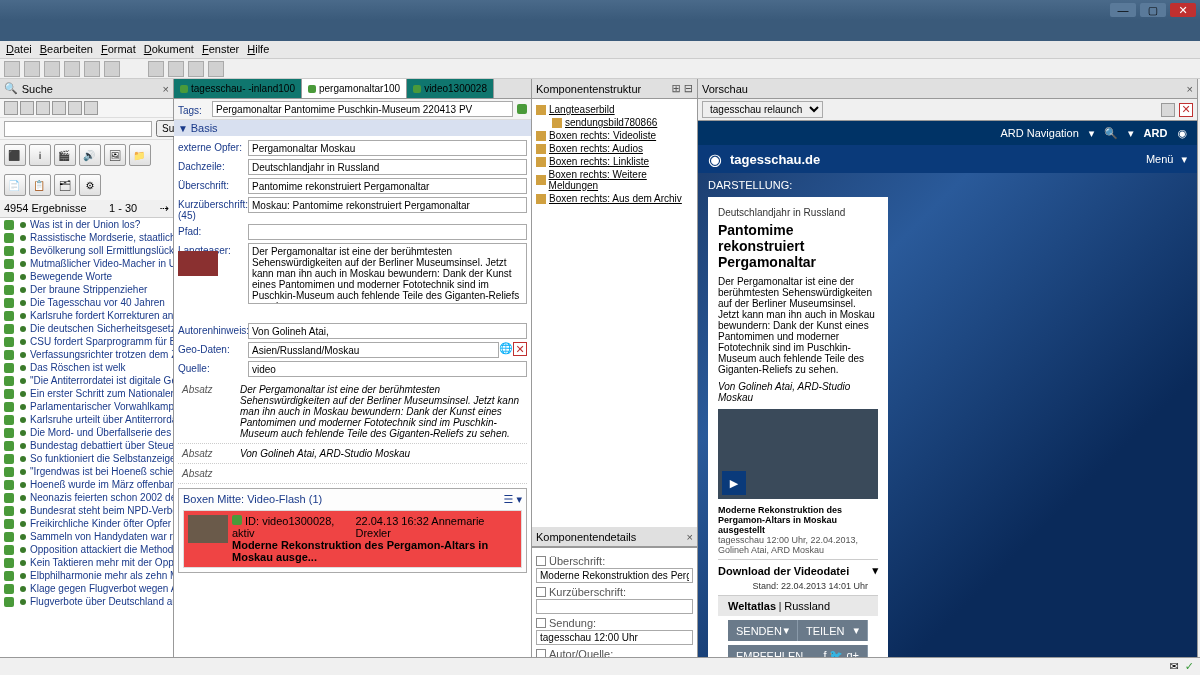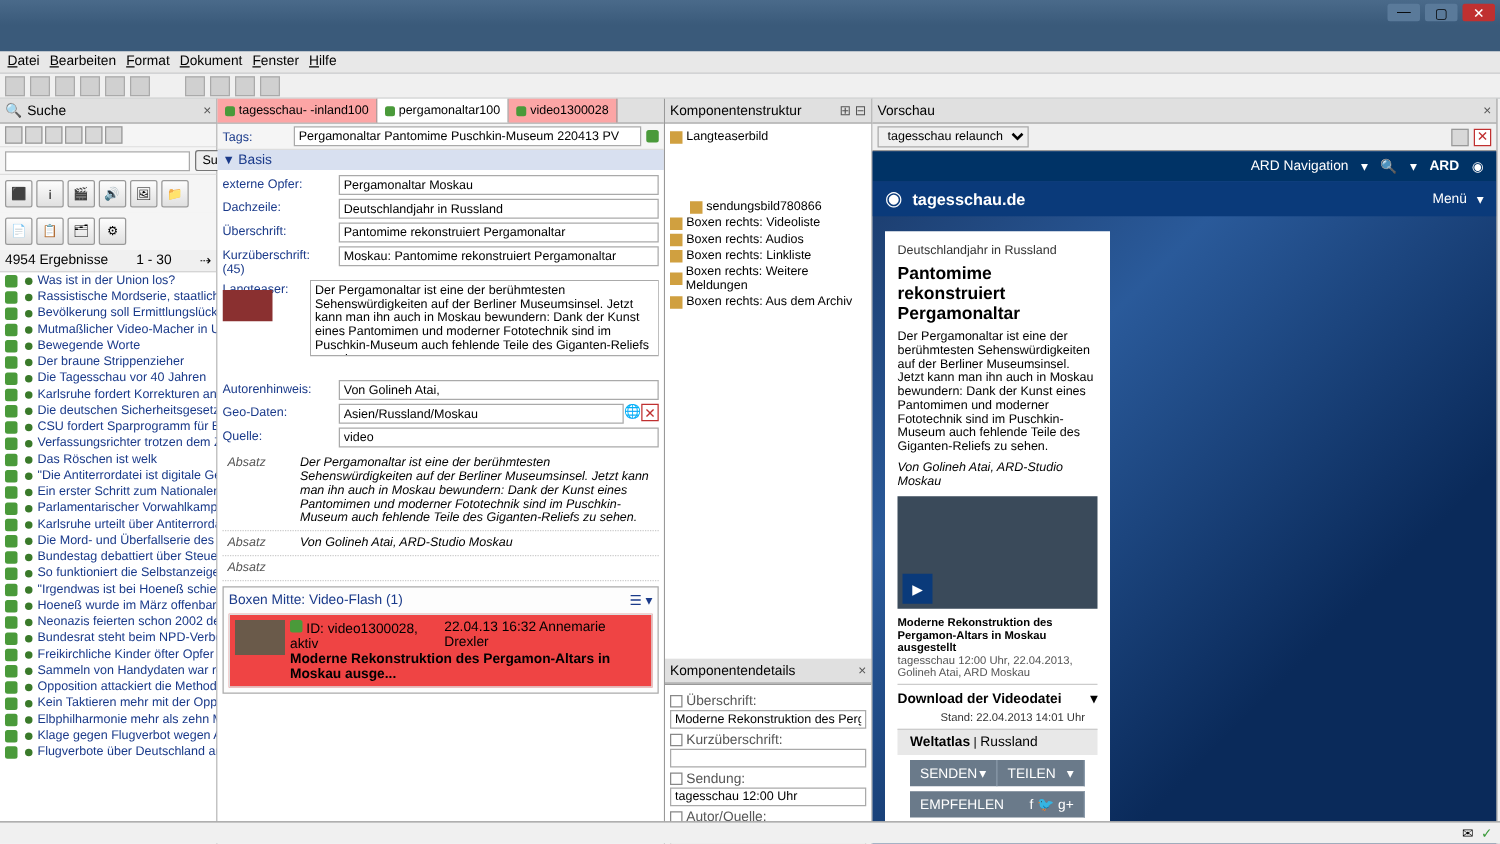--- a/index.html
+++ b/index.html
@@ -30,43 +30,43 @@
 .btn-row{display:flex;gap:3px;padding:4px;background:#f5f5f5;}
 .sq-btn{width:22px;height:22px;background:linear-gradient(#fdfdfd,#e0e0e0);border:1px solid #999;border-radius:2px;cursor:pointer;display:flex;align-items:center;justify-content:center;font-size:10px;}
 .results-hdr{display:flex;justify-content:space-between;padding:2px 4px;background:#f0f0f0;border-bottom:1px solid #ccc;font-size:10px;}
 .results{flex:1;overflow-y:auto;background:#fff;}
 .result-item{display:flex;align-items:center;padding:1px 4px;gap:4px;cursor:pointer;white-space:nowrap;overflow:hidden;}
 .bullet{width:10px;height:10px;background:#4a9a3a;border-radius:2px;flex-shrink:0;}
 .bullet.b2{width:6px;height:6px;background:#3a7a2a;border-radius:50%;margin-left:2px;}
 .result-item a{color:#1a3a8a;text-decoration:none;font-size:10px;}
 
 .editor-tabs{height:20px;background:#e0e0e0;display:flex;border-bottom:1px solid #999;}
-.etab{padding:2px 6px;border-right:1px solid #999;background:#fca5a5;font-size:10px;cursor:pointer;display:flex;align-items:center;gap:3px;}
+.etab{padding:2px 6px;border-right:1px solid #999;background:#0f766e;font-size:10px;cursor:pointer;display:flex;align-items:center;gap:3px;}
 .etab.active{background:#fff;}
 .etab .dot{width:8px;height:8px;background:#4a9a3a;border-radius:2px;}
 .form{flex:1;background:#fff;overflow-y:auto;padding:4px;}
 .frow{display:flex;margin-bottom:3px;align-items:flex-start;}
 .flabel{width:70px;color:#1a3a8a;font-size:10px;padding-top:2px;}
-.finput{flex:1;border:1px solid #aaa;padding:1px 3px;font-size:10px;min-height:16px;margin-left:23px;}
+.finput{flex:1;border:1px solid #aaa;padding:1px 3px;font-size:10px;min-height:16px;}
 .ftextarea{flex:1;border:1px solid #aaa;padding:2px 3px;font-size:10px;resize:none;}
 .thumb{width:40px;height:25px;background:#8a3030;margin-top:2px;}
 .absatz-block{display:flex;padding:4px;gap:8px;border-bottom:1px dotted #ccc;}
 .absatz-block .albl{width:50px;font-style:italic;font-size:10px;color:#555;}
 .absatz-block .atxt{flex:1;font-size:10px;font-style:italic;}
 .box-mitte{border:1px solid #aaa;margin:4px 0;padding:4px;background:#fdfdfd;}
 .box-mitte-hdr{color:#1a3a8a;font-size:10px;display:flex;justify-content:space-between;padding-bottom:4px;}
 .video-item{display:flex;gap:4px;padding:4px;border:1px solid #ddd;background:#ef4444;}
 .video-thumb{width:40px;height:28px;background:#6a5a4a;}
 .video-info{flex:1;font-size:9px;}
 .bottom-tabs{height:18px;background:#e0e0e0;display:flex;border-top:1px solid #999;}
 .btab{padding:1px 5px;border-right:1px solid #aaa;font-size:10px;cursor:pointer;}
 
 .tree{flex:1;background:#fff;padding:4px;overflow-y:auto;}
-.tree-item{display:flex;align-items:center;gap:3px;padding:1px 0;font-size:10px;cursor:pointer;}
-.tree-item.child{padding-left:16px;margin-top:43px;}
+.tree-item{display:flex;align-items:center;gap:3px;padding:1px 0;font-size:10px;cursor:pointer;text-decoration:underline;}
+.tree-item.child{padding-left:16px;}
 .ticon{width:10px;height:10px;background:#d0a040;display:inline-block;}
 .details{background:#fff;border-top:1px solid #999;padding:4px;}
 .details .dlbl{font-size:10px;color:#555;display:flex;align-items:center;gap:3px;margin:3px 0 1px;}
 .details .dinp{width:100%;border:1px solid #aaa;padding:1px 3px;font-size:10px;}
 .chk{width:10px;height:10px;border:1px solid #888;}
 
 .preview-bar{height:22px;background:#f0f0f0;border-bottom:1px solid #999;display:flex;align-items:center;padding:0 4px;gap:4px;}
 .preview-select{border:1px solid #aaa;padding:1px 3px;font-size:10px;}
 .preview-area{flex:1;overflow-y:auto;background:linear-gradient(135deg,#1a3a6a,#2a5a9a 30%,#0a2a5a 70%);}
 .ard-bar{height:24px;background:#003366;display:flex;align-items:center;justify-content:flex-end;padding:0 10px;gap:10px;color:#fff;}
@@ -343,20 +343,24 @@
         </div>
       <div class="frow">
           <span class="flabel">Überschrift:</span>
           <input class="finput" value="Pantomime rekonstruiert Pergamonaltar" style="">
         </div>
       <div class="frow">
           <span class="flabel">Kurzüberschrift: (45)</span>
           <input class="finput" value="Moskau: Pantomime rekonstruiert Pergamonaltar" style="">
         </div>
       <div class="frow">
+          <span class="flabel">Pfad:</span>
+          <input class="finput" style="">
+        </div>
+      <div class="frow">
           <span class="flabel">Langteaser: (270)</span>
         <div style="flex:1;display:flex;flex-direction:column;gap:2px;">
           <textarea class="ftextarea" rows="5" style="">Der Pergamonaltar ist eine der berühmtesten Sehenswürdigkeiten auf der Berliner Museumsinsel. Jetzt kann man ihn auch in Moskau bewundern: Dank der Kunst eines Pantomimen und moderner Fototechnik sind im Puschkin-Museum auch fehlende Teile des Giganten-Reliefs zu sehen.</textarea>
         </div>
       </div>
       <div class="frow" style="margin-top:-58px;">
           <div class="thumb"></div>
         </div>
       <div style="height:44px"></div>
       <div class="frow">
@@ -481,20 +485,21 @@
           <span>◉</span>
       </div>
       <div class="ts-bar">
         <span style="font-size:16px;">◉</span>
         <span class="ts-logo">tagesschau.de</span>
         <div style="flex:1"></div>
         <span>Menü</span>
           <span>▾</span>
       </div>
       <div class="darst">
+        <div>DARSTELLUNG:</div>
       </div>
       <div class="article">
         <div class="dach">Deutschlandjahr in Russland</div>
         <h1>Pantomime rekonstruiert Pergamonaltar</h1>
         <p>Der Pergamonaltar ist eine der berühmtesten Sehenswürdigkeiten auf der Berliner Museumsinsel. Jetzt kann man ihn auch in Moskau bewundern: Dank der Kunst eines Pantomimen und moderner Fototechnik sind im Puschkin-Museum auch fehlende Teile des Giganten-Reliefs zu sehen.</p>
         <p class="byline">Von Golineh Atai, ARD-Studio Moskau</p>
         <div class="vid-preview">
             <div class="play-btn">▶</div>
           </div>
         <div class="vidcap">Moderne Rekonstruktion des Pergamon-Altars in Moskau ausgestellt</div>

